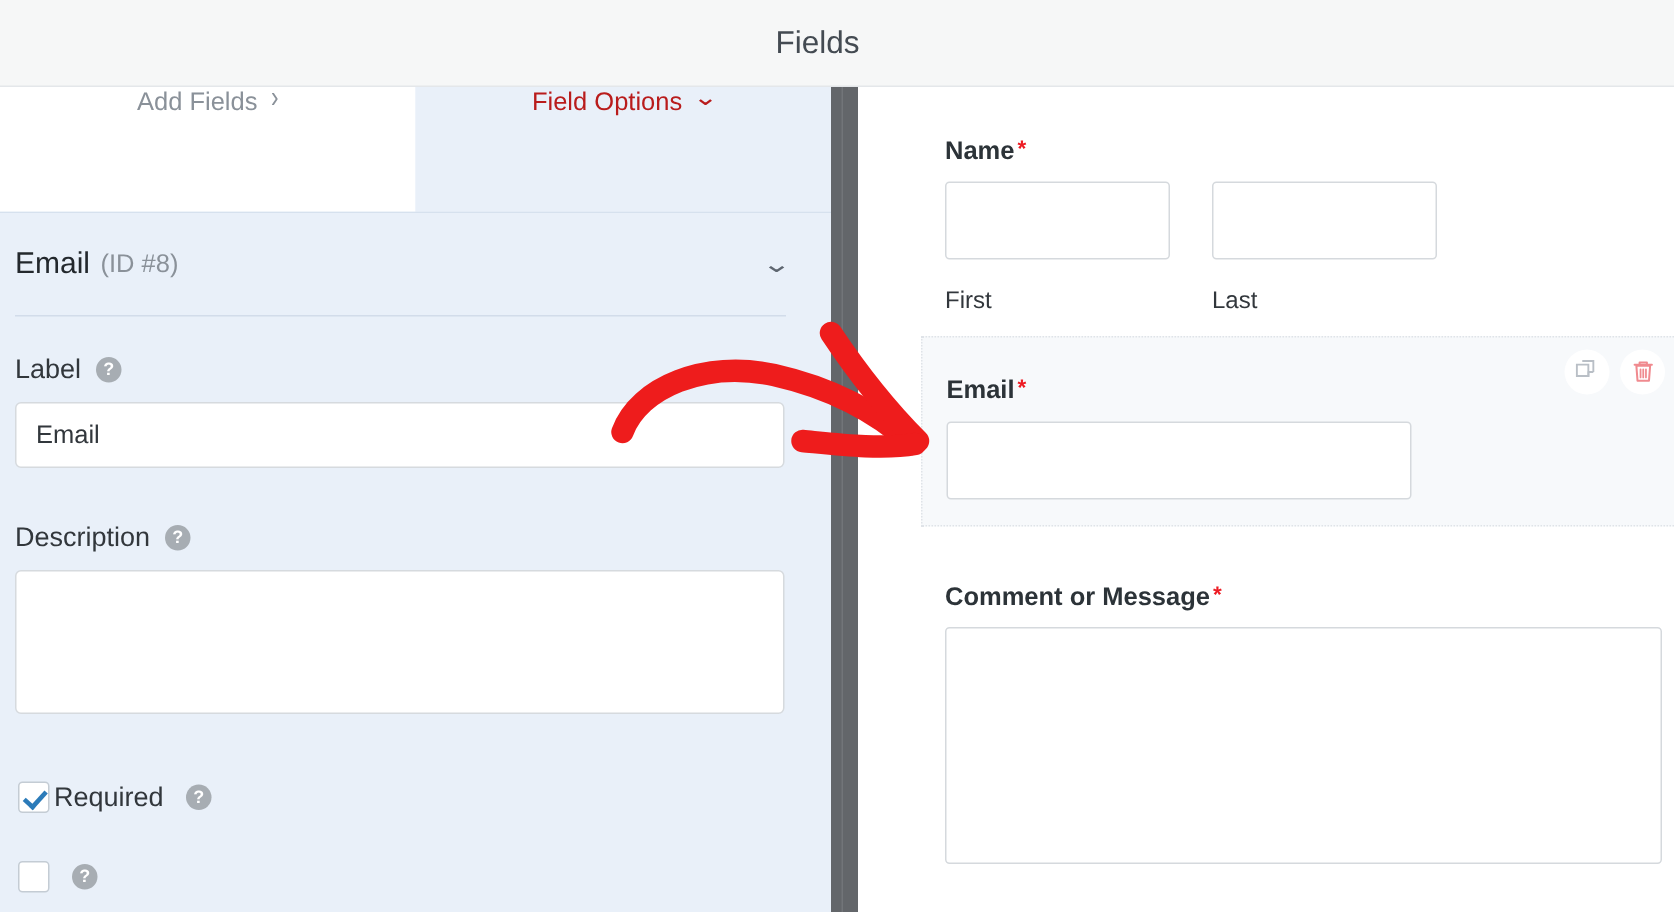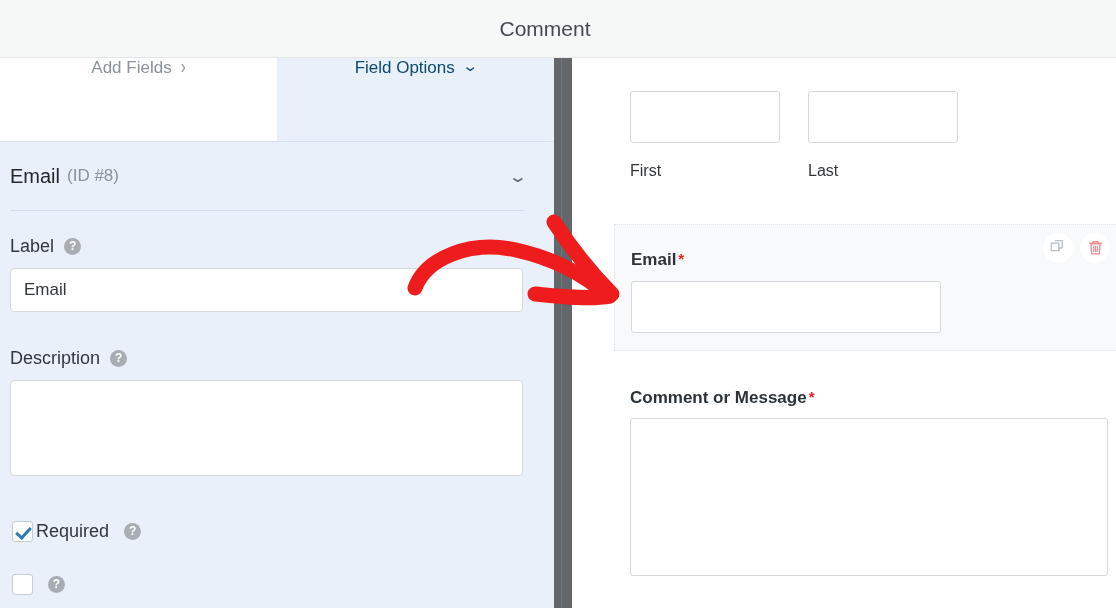--- a/index.html
+++ b/index.html
@@ -66,21 +66,21 @@
     font-size: 17px;
     cursor: pointer;
     box-sizing: border-box;
   }
   .tab.inactive {
     background: #ffffff;
     color: #8a9199;
   }
   .tab.active {
     background: #e9f0f9;
-    color: #0c4a6e;
+    color: #b91c1c;
   }
   .tab .chev {
     font-size: 15px;
     line-height: 1;
     display: inline-block;
   }
   .tab .chev.right { transform: scaleY(1.35); font-weight: 300; }
   .tab .chev.down  { transform: scaleX(1.35); font-weight: 300; }
 
   
@@ -312,21 +312,21 @@
     position: absolute;
     left: 404px; top: 214px;
     width: 236px; height: 136px;
     pointer-events: none;
   }
 </style>
 </head>
 <body>
 
 <div id="top-header">
-  <div id="page-title">Comment</div>
+  <div id="page-title">Fields</div>
 </div>
 
 <div id="left-panel">
 
   <div id="panel-tabs">
     <div class="tab inactive">
       <span>Add Fields</span>
       <span class="chev right">›</span>
     </div>
     <div class="tab active">
@@ -370,20 +370,21 @@
     <span class="help-icon" style="margin-left:12px;">?</span>
   </div>
 
 </div>
 
 <div id="panel-divider"></div>
 
 <div id="preview-panel">
 
   <div class="prev-field" style="left:58px; top:33px; width:430px;">
+    <span class="prev-label"><span>Name</span><span class="req-star">*</span></span>
     <div style="display:flex; gap:28px;">
       <div>
         <input class="prev-input" style="width: 150px;" type="text">
         <span class="sublabel">First</span>
       </div>
       <div>
         <input class="prev-input" style="width: 150px;" type="text">
         <span class="sublabel">Last</span>
       </div>
     </div>

